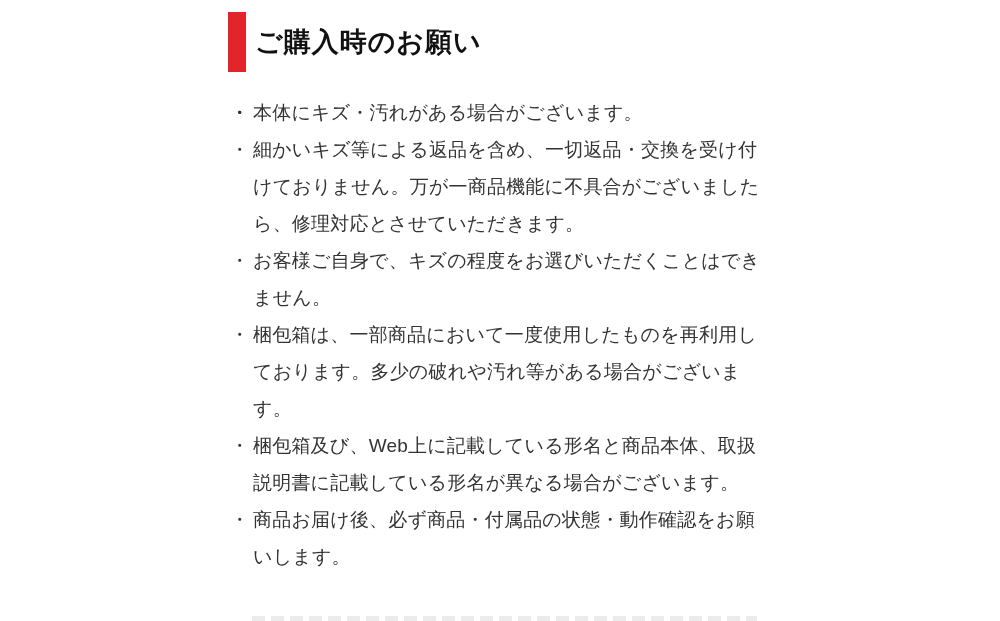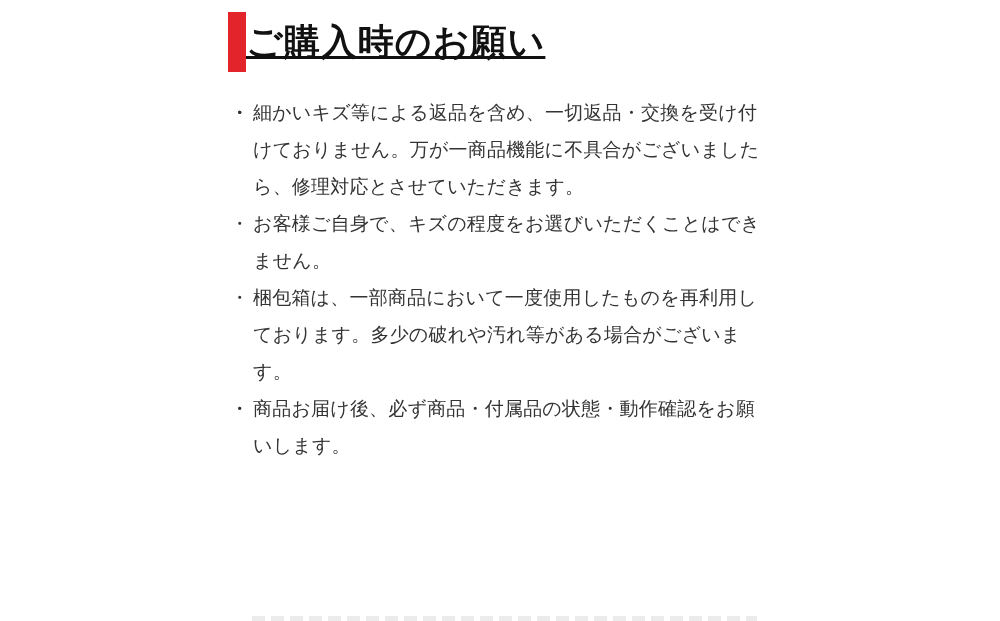--- a/index.html
+++ b/index.html
@@ -22,27 +22,27 @@
     display: flex;
     align-items: center;
   }
   .accent-bar {
     width: 18px;
     height: 60px;
     background: #e3242b; 
     flex: 0 0 auto;
   }
   .title {
-    font-size: 36px;
+    margin-left: 9px;
+    font-size: 27px;
     line-height: 60px;
     font-weight: bold;
     color: #111111;
     letter-spacing: 1px;
     white-space: nowrap;
-    text-decoration: underline;
   }
   .notes {
     position: absolute;
     left: 230px;
     top: 94px;
     width: 540px;
     font-size: 19px;
     line-height: 37px;
     color: #333333;
   }
@@ -90,39 +90,41 @@
   <div class="item">
     <span class="bullet">・</span>
   </div>
 
   <div class="item">
     <span class="bullet">・</span>
   </div>
 
   <div class="item">
     <span class="bullet">・</span>
+    <span class="txt">本体にキズ・汚れがある場合がございます。</span>
   </div>
 
   <div class="item">
     <span class="bullet">・</span>
     <span class="txt">細かいキズ等による返品を含め、一切返品・交換を受け付けておりません。万が一商品機能に不具合がございましたら、修理対応とさせていただきます。</span>
   </div>
 
   <div class="item">
     <span class="bullet">・</span>
     <span class="txt">お客様ご自身で、キズの程度をお選びいただくことはできません。</span>
   </div>
 
   <div class="item">
     <span class="bullet">・</span>
     <span class="txt">梱包箱は、一部商品において一度使用したものを再利用しております。多少の破れや汚れ等がある場合がございます。</span>
   </div>
 
   <div class="item">
     <span class="bullet">・</span>
+    <span class="txt">梱包箱及び、Web上に記載している形名と商品本体、取扱説明書に記載している形名が異なる場合がございます。</span>
   </div>
 
   <div class="item">
     <span class="bullet">・</span>
     <span class="txt">商品お届け後、必ず商品・付属品の状態・動作確認をお願いします。</span>
   </div>
 </div>
 
   <div class="cutoff-line"></div>
 

